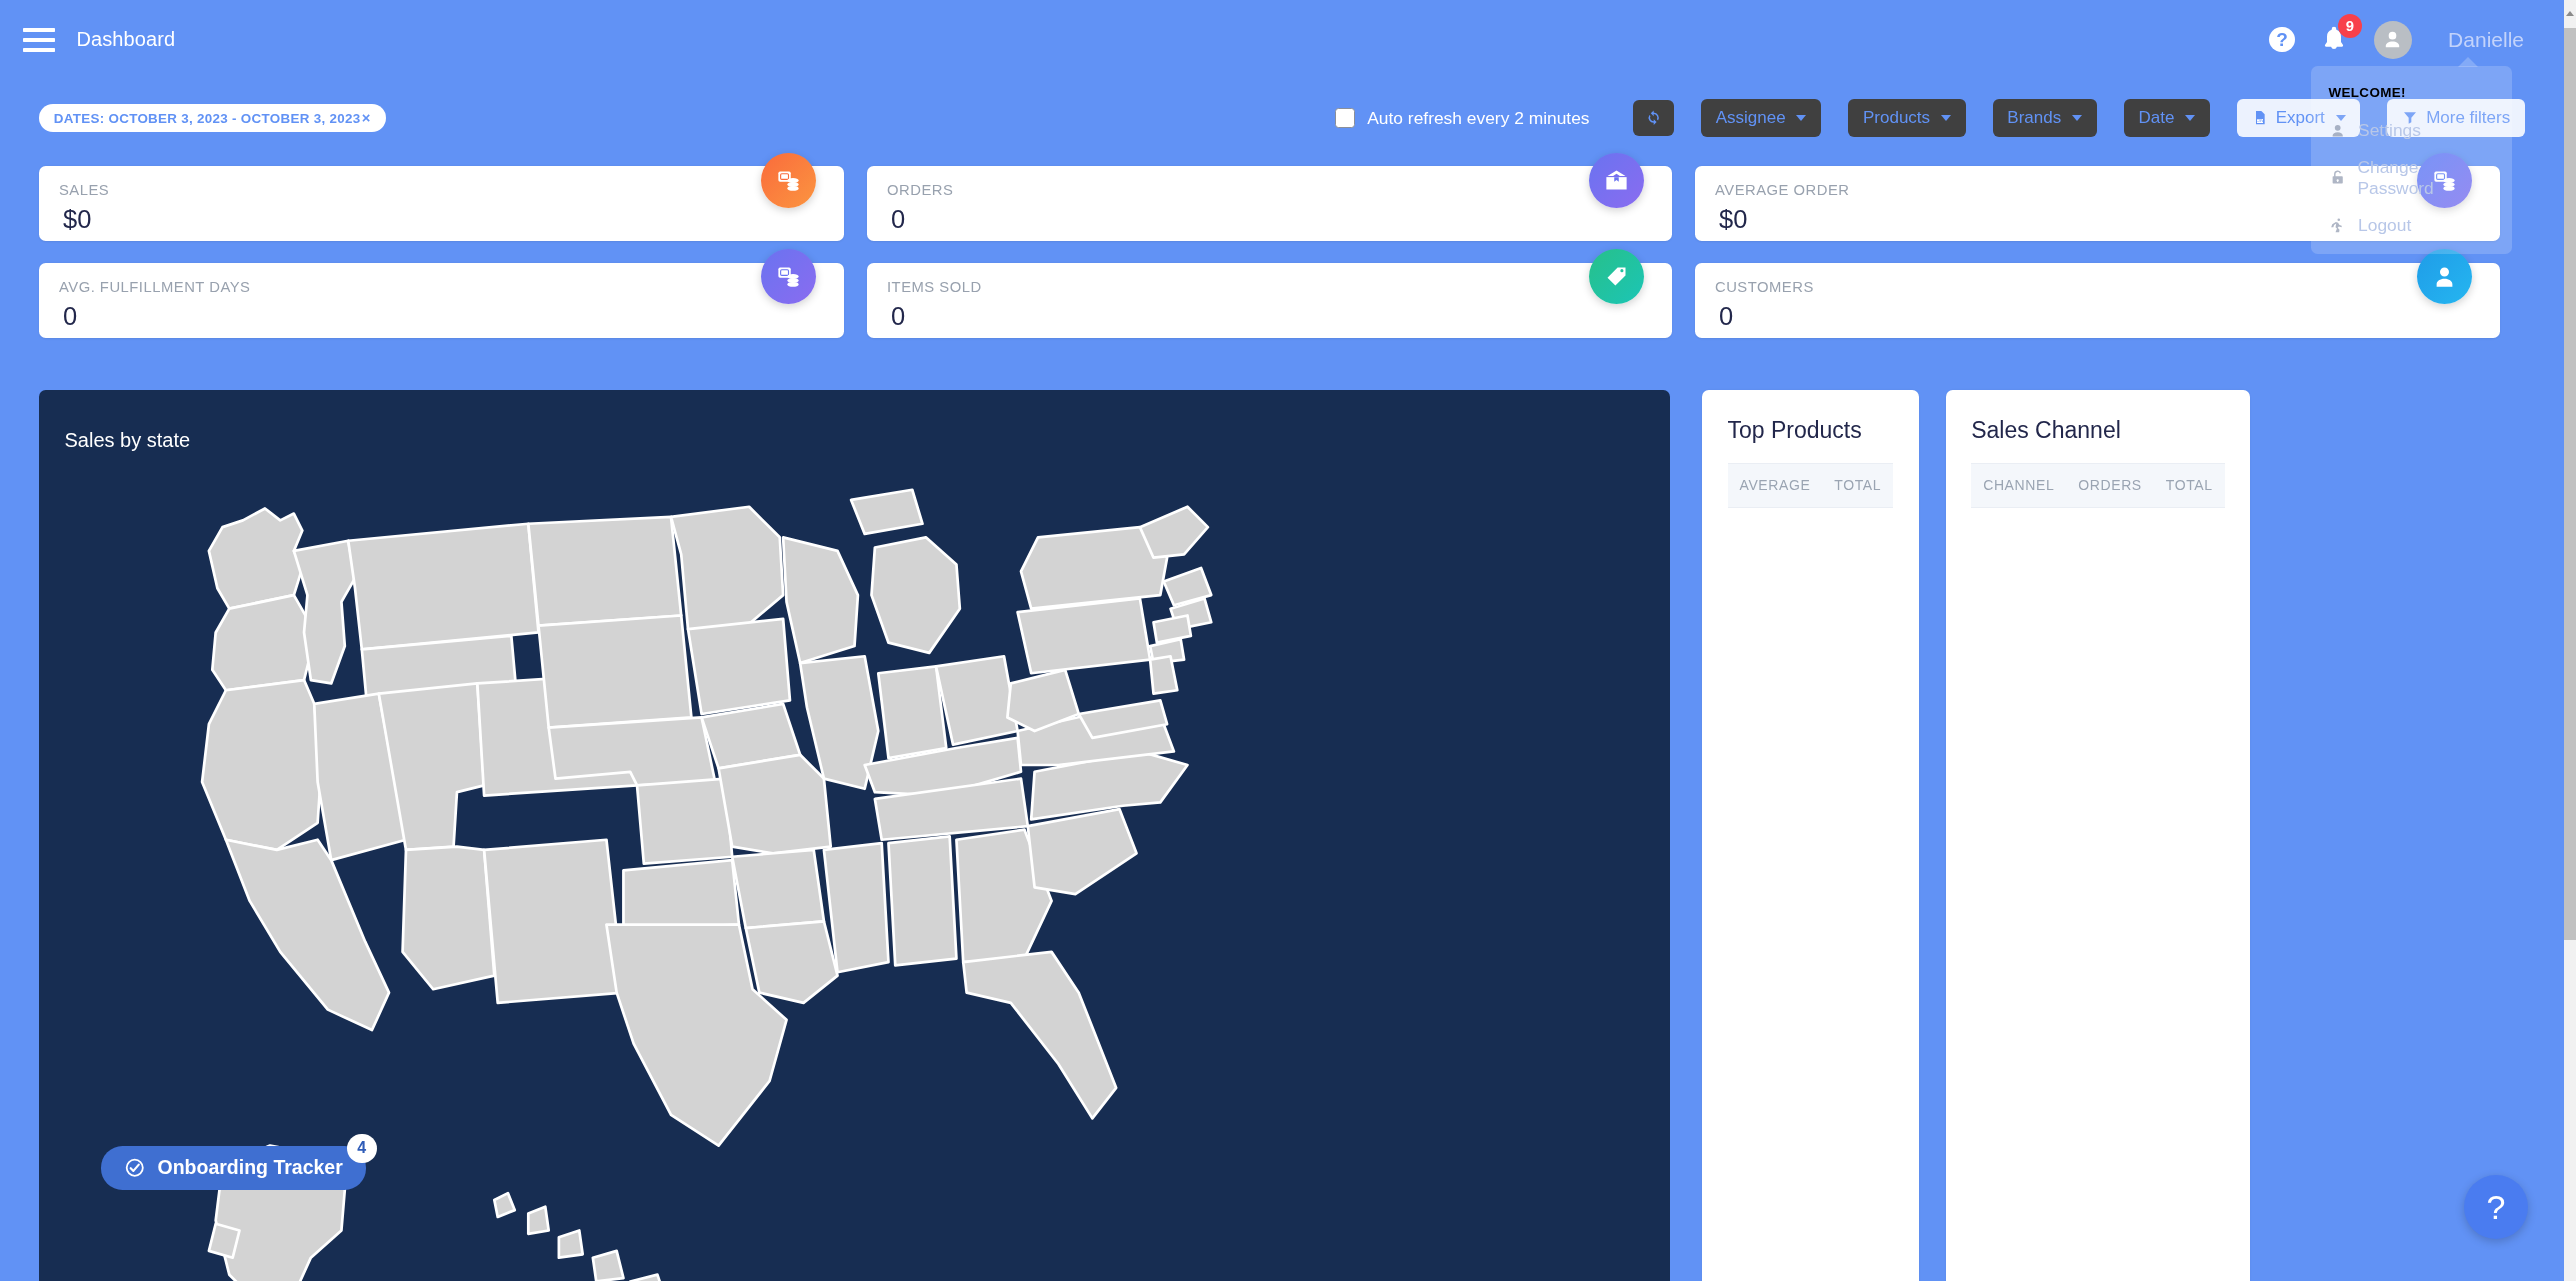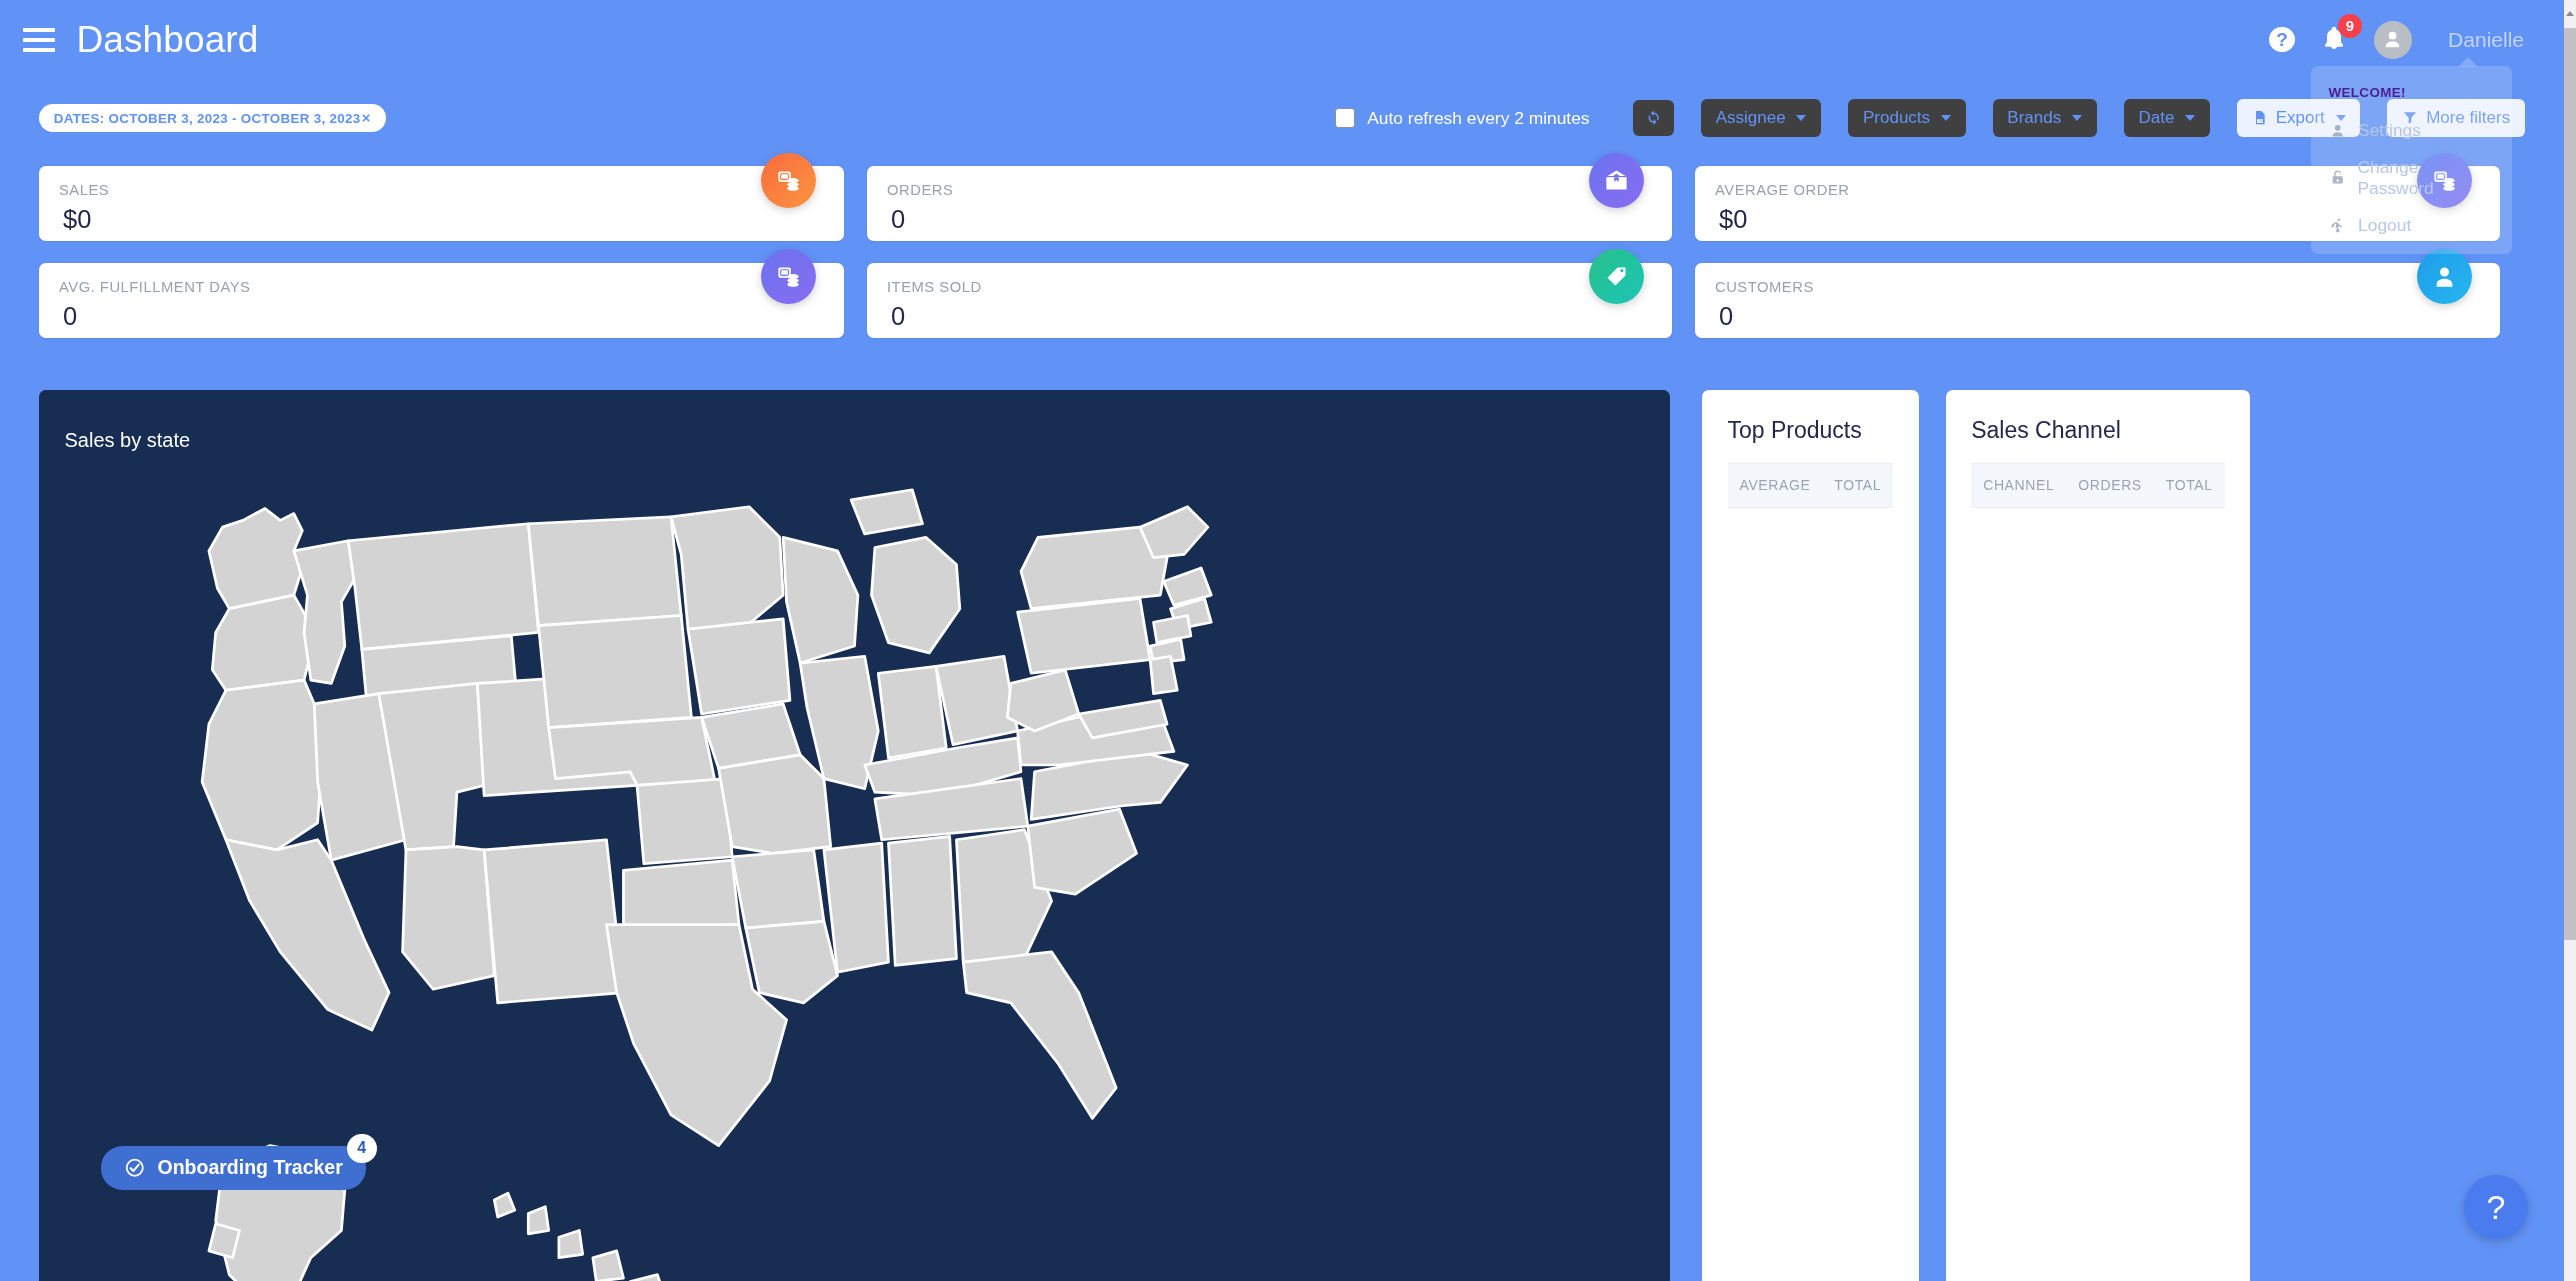--- a/index.html
+++ b/index.html
@@ -12,21 +12,21 @@
   .app { position: relative; width: 2576px; height: 1281px; background: #6192f5; }
 
   
   .topbar {
     position: absolute; top: 0; left: 0; width: 2564px; height: 79px;
     background: #6192f5; display: flex; align-items: center;
   }
   .hamburger { margin-left: 23px; width: 32px; height: 24px;
     display: flex; flex-direction: column; justify-content: space-between; cursor: pointer; }
   .hamburger span { display: block; height: 4px; background: #fff; border-radius: 0.7px; }
-  .page-title { color: #fff; font-size: 37px; font-weight: 400; margin-left: 21.5px; letter-spacing: 0.1px; }
+  .page-title { color: #fff; font-size: 20px; font-weight: 400; margin-left: 21.5px; letter-spacing: 0.1px; }
 
   .topbar-right { margin-left: auto; display: flex; align-items: center; padding-right: 40px; gap: 25.5px; }
   .help-icon-top {
     width: 25.5px; height: 25.5px; border-radius: 50%; background: #fff;
     color: #6192f5; font-size: 19px; font-weight: bold; display: flex;
     align-items: center; justify-content: center; cursor: pointer; line-height: 1;
   }
   .bell-wrap { position: relative; cursor: pointer; }
   .bell-badge {
     position: absolute; top: -9.4px; right: -13.4px; background: #f8404a; color: #fff;
@@ -42,21 +42,21 @@
   
   .user-dropdown {
     position: absolute; top: 66px; right: 64px; width: 201px; background: rgba(255,255,255,0.18);
     border-radius: 6.7px; padding: 14.8px 0 10.7px 0; z-index: 5;
   }
   .user-dropdown::before {
     content: ""; position: absolute; top: -9.4px; right: 34px;
     border-left: 10.7px solid transparent; border-right: 10.7px solid transparent;
     border-bottom: 10px solid rgba(255,255,255,0.22);
   }
-  .dd-welcome { color: #4c1d95; font-size: 13.4px; font-weight: 700; letter-spacing: 0.4px; padding: 4px 0 12px 17.4px; }
+  .dd-welcome { color: #000000; font-size: 13.4px; font-weight: 700; letter-spacing: 0.4px; padding: 4px 0 12px 17.4px; }
   .dd-item { display: flex; align-items: center; gap: 10.7px; padding: 8px 17.4px; color: #b8c7e8; font-size: 17.4px; cursor: pointer; }
   .dd-ico { width: 19px; height: 19px; display: flex; align-items: center; justify-content: center; opacity: .55; }
 
   
   .filterbar { position: absolute; top: 91px; left: 0; width: 2564px; height: 54px; }
   .dates-pill {
     position: absolute; left: 39px; top: 12.7px; background: #fff; color: #6192f5;
     border-radius: 14.8px; font-size: 13.4px; font-weight: 600; letter-spacing: 0.3px;
     padding: 6px 14.8px; cursor: pointer; white-space: nowrap;
   }

